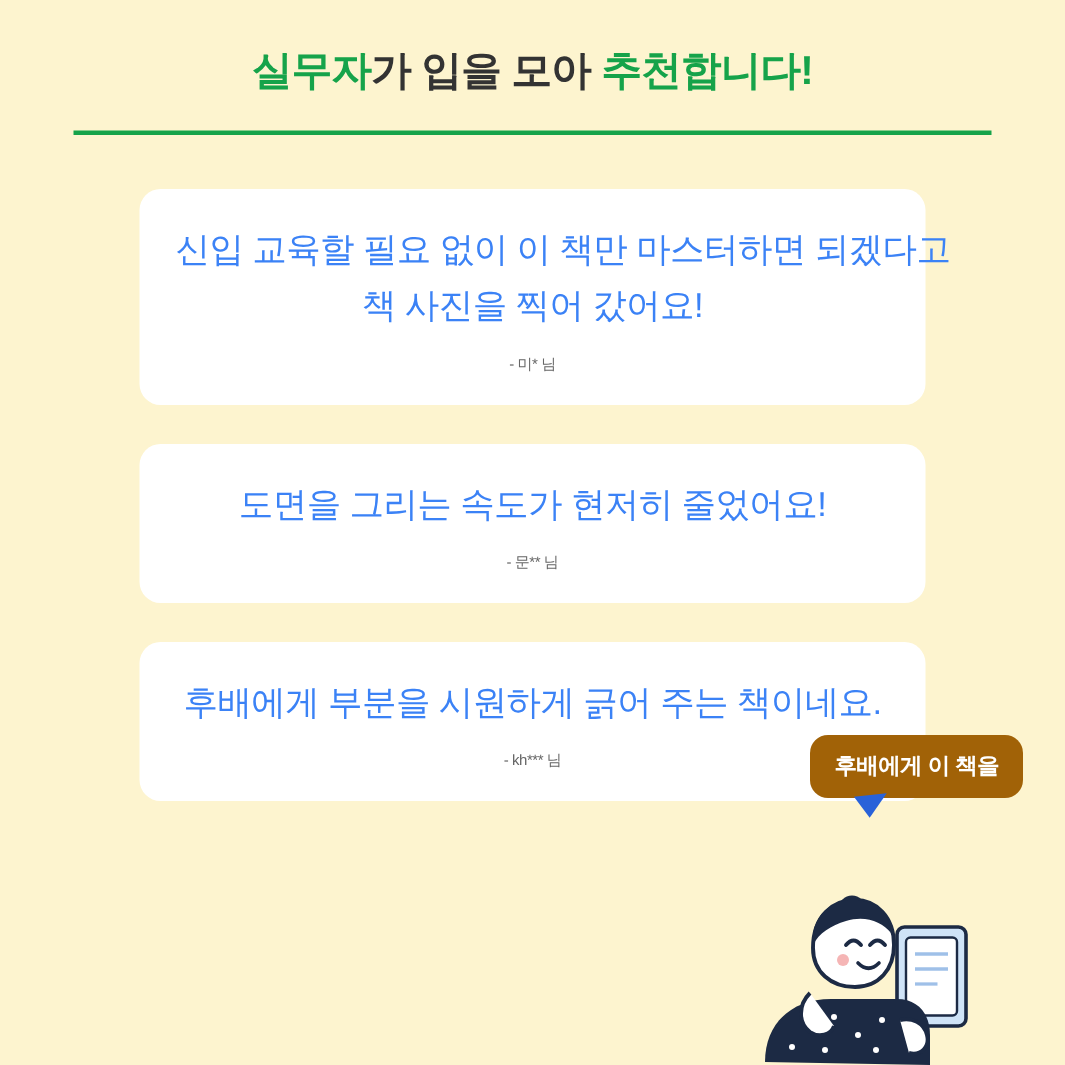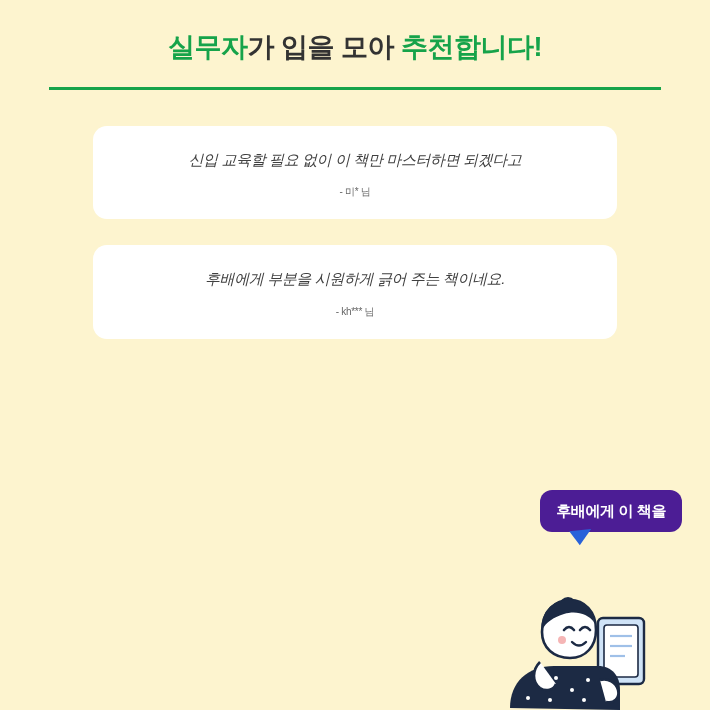--- a/index.html
+++ b/index.html
@@ -56,47 +56,46 @@
     gap: 26px;
   }
   .card {
     background: #ffffff;
     border-radius: 14px;
     padding: 22px 24px 20px 24px;
     box-sizing: border-box;
     text-align: center;
   }
   .quote-line {
-    font-size: 15px;
-    color: #404040;
+    font-size: 23px;
+    color: #3b82f6;
     line-height: 1.62;
     letter-spacing: -0.4px;
     white-space: nowrap;
-    font-style: italic;
   }
   .author {
     margin-top: 13px;
     font-size: 10px;
     color: #666666;
     letter-spacing: -0.3px;
   }
 
   
   .illustration-area {
     position: absolute;
     right: 10px;
     bottom: 0;
     width: 220px;
     height: 220px;
   }
   .bubble {
     position: absolute;
     right: 18px;
     top: 0;
-    background: #4c1d95;
+    background: #a16207;
     color: #ffffff;
     border-radius: 12px;
     padding: 10px 16px 11px 16px;
     text-align: center;
     font-size: 15px;
     font-weight: bold;
     line-height: 1.4;
     letter-spacing: -0.4px;
     white-space: nowrap;
   }
@@ -129,23 +128,28 @@
     <div class="headline">
       <span class="hl-green">실무자</span><span class="hl-dark">가 입을 모아 </span><span class="hl-green">추천합니다!</span>
     </div>
     <div class="divider"></div>
   </div>
 
   <div class="cards">
 
     <div class="card">
       <div class="quote-line">신입 교육할 필요 없이 이 책만 마스터하면 되겠다고</div>
+      <div class="quote-line">책 사진을 찍어 갔어요!</div>
       <div class="author">- 미* 님</div>
     </div>
 
+    <div class="card">
+      <div class="quote-line">도면을 그리는 속도가 현저히 줄었어요!</div>
+      <div class="author">- 문** 님</div>
+    </div>
 
     <div class="card">
       <div class="quote-line">후배에게 부분을 시원하게 긁어 주는 책이네요.</div>
       <div class="author">- kh*** 님</div>
     </div>
 
 
   </div>
 
   <div class="illustration-area">

